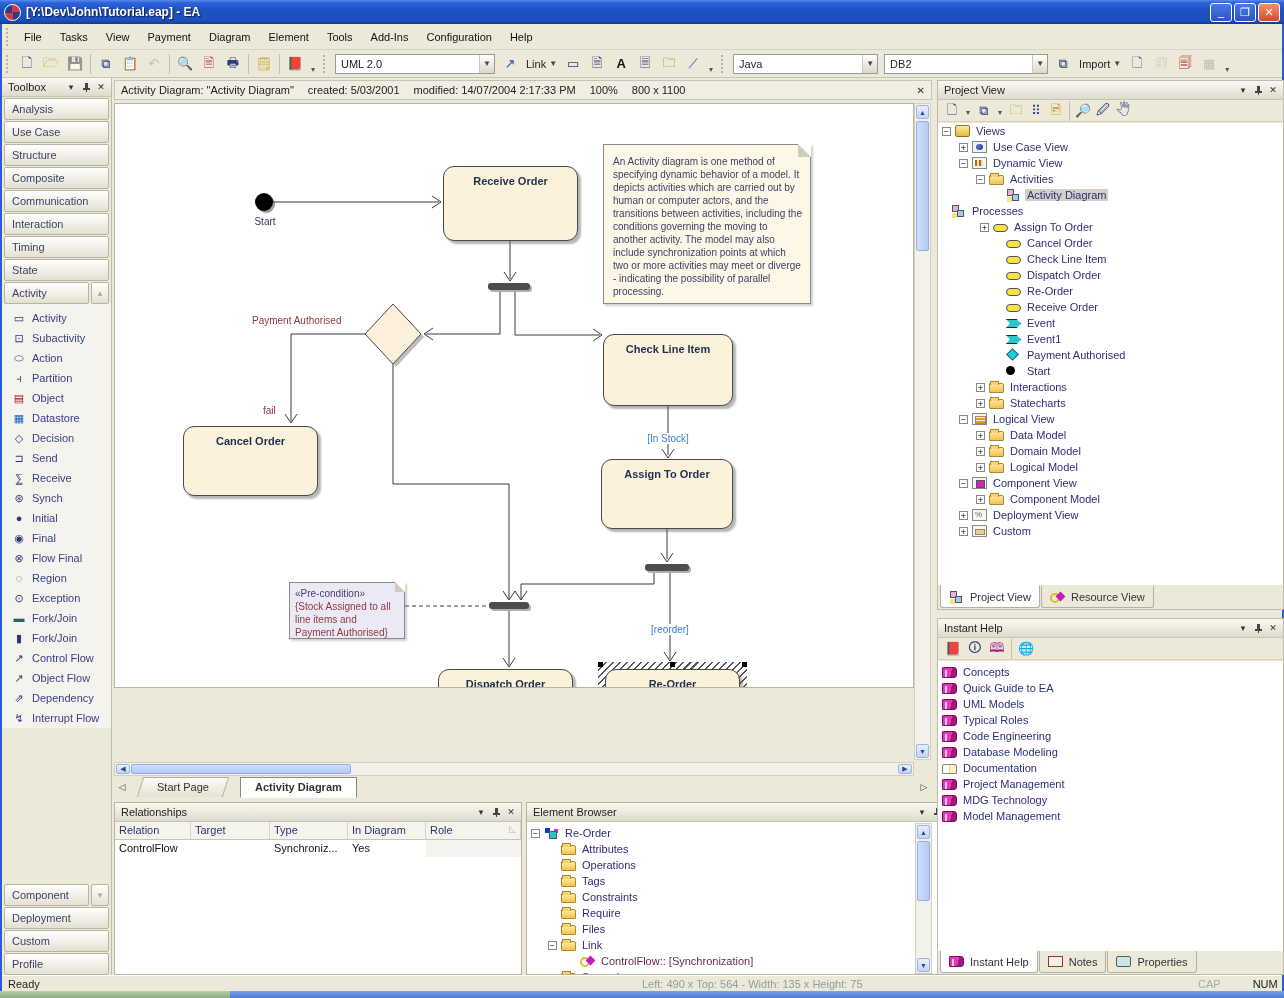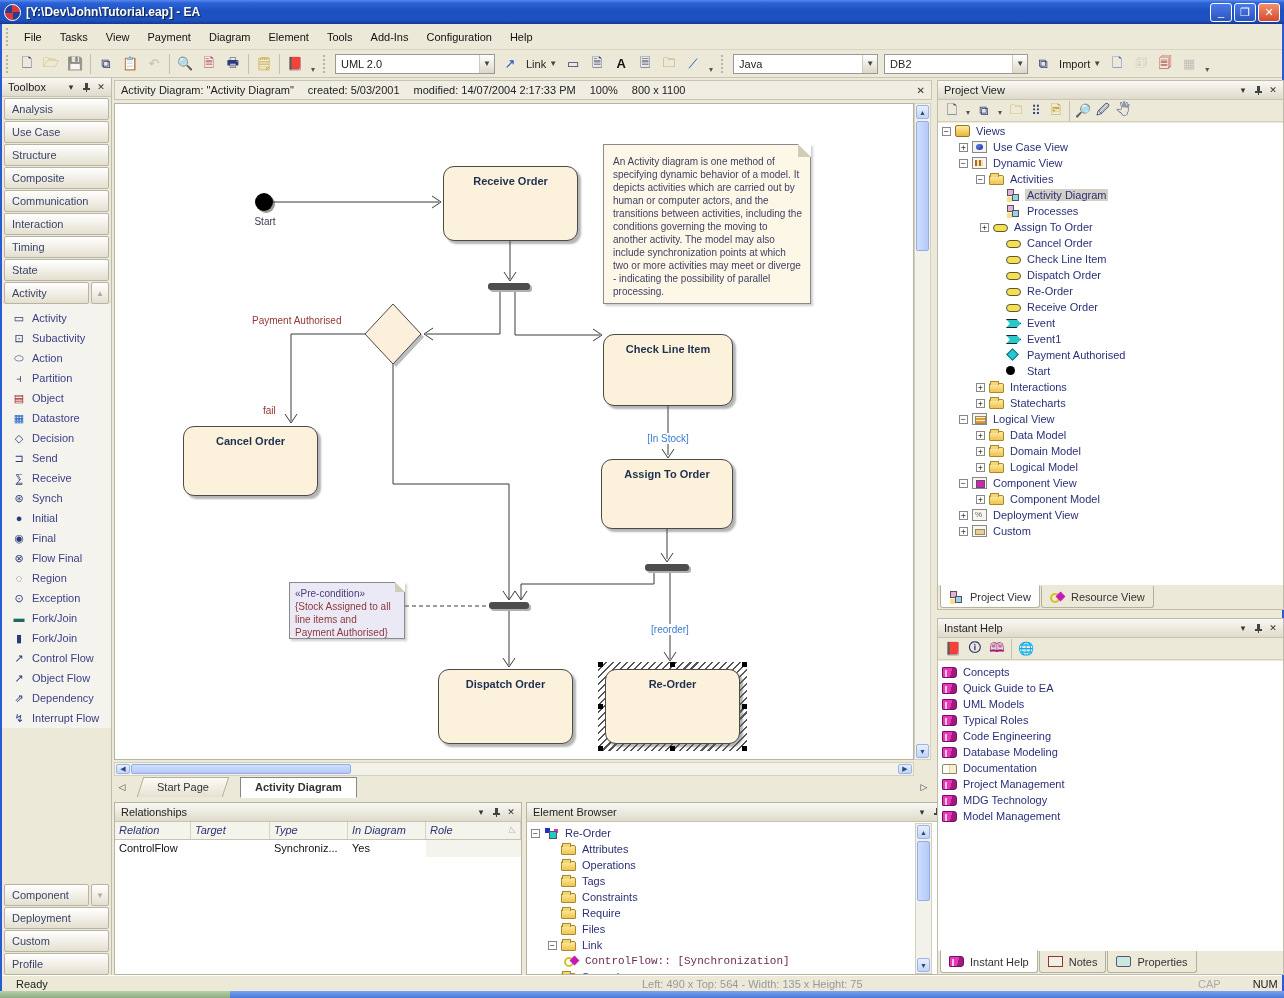--- a/index.html
+++ b/index.html
@@ -64,21 +64,21 @@
   .tb-item { height:20px; display:flex; align-items:center; padding-left:9px; color:#3a3f85; }
   .tbi { width:16px; margin-right:5px; text-align:center; color:#2b3a7a; font-size:11px; flex:none; line-height:12px; }
   .tb-bottom { position:absolute; bottom:0; left:0; width:109px; }
 
   
   .center { position:absolute; left:112px; top:0; width:820px; height:897px; }
   .diag-header { position:absolute; left:0; top:2px; width:818px; height:20px; background:#F0EEE2;
     border:1px solid #c8c4b4; display:flex; align-items:center; padding:0 6px; color:#222; }
   .diag-header span { margin-right:14px; white-space:nowrap; }
   .diag-header .dx { margin-left:auto; margin-right:0; color:#333; font-size:10px; }
-  .canvas { position:absolute; left:0; top:25px; width:800px; height:657px; background:#fff; border:1px solid #b8b4a4; overflow:hidden; }
+  .canvas { position:absolute; left:0; top:25px; width:800px; height:585px; background:#fff; border:1px solid #b8b4a4; overflow:hidden; }
   .vscroll { position:absolute; left:800px; top:25px; width:17px; height:657px; background:#f2f1ea; border:1px solid #d4d0c0; }
   .sbtn { position:absolute; left:1px; width:13px; height:14px; background:linear-gradient(#e8f0fe,#c2d3f8); border:1px solid #9cb4e4;
     border-radius:2px; color:#30487a; font-size:7px; display:flex; align-items:center; justify-content:center; }
   .sthumb { position:absolute; left:1px; width:13px; background:linear-gradient(90deg,#cfdefc,#b4c9f6); border:1px solid #93aee6; border-radius:2px; }
   .hscroll { position:absolute; left:0; top:684px; width:800px; height:14px; background:#f2f1ea; border:1px solid #d4d0c0; }
   .hbtn2 { position:absolute; top:1px; width:14px; height:10px; background:linear-gradient(#e8f0fe,#c2d3f8); border:1px solid #9cb4e4; border-radius:2px;
     color:#30487a; font-size:7px; display:flex; align-items:center; justify-content:center; }
   .hthumb { position:absolute; top:1px; height:10px; background:linear-gradient(#cfdefc,#b4c9f6); border:1px solid #93aee6; border-radius:2px; }
 
   
@@ -87,21 +87,21 @@
   .dtab { padding:3px 16px 4px 16px; color:#333; transform:skewX(-18deg); background:linear-gradient(#fbfaf6,#e6e2d2);
     border:1px solid #b4b0a0; border-bottom:none; margin-left:10px; }
   .dtab > span { display:inline-block; transform:skewX(18deg); }
   .dtab.active { background:#fff; font-weight:bold; transform:none; border:1px solid #888; border-bottom:1px solid #fff; margin-left:14px; padding:3px 14px 4px 14px; }
   .dtab.active > span { transform:none; }
 
   
   .rel-panel { position:absolute; left:0; top:724px; width:408px; height:173px; background:#fff; border:1px solid #b8b4a4; }
   .eb-panel  { position:absolute; left:412px; top:724px; width:437px; height:173px; background:#5eead4; border:1px solid #b8b4a4; overflow:hidden; }
   .rel-cols { display:flex; height:18px; background:#f4f3ec; border-bottom:1px solid #c8c4b4; color:#2b3473; }
-  .rel-col { padding:2px 4px; border-right:1px solid #d8d4c4; overflow:hidden; white-space:nowrap;font-style:italic; }
+  .rel-col { padding:2px 4px; border-right:1px solid #d8d4c4; overflow:hidden; white-space:nowrap; }
   .rel-row { display:flex; height:17px; color:#111; }
   .rel-cell { padding:2px 4px; overflow:hidden; white-space:nowrap; }
   .sorttri { float:right; color:#c0bcac; font-size:9px; }
 
   .tree { background:#fff; }
   .trow { height:16px; display:flex; align-items:center; white-space:nowrap; color:#2b2f77; }
   .trow.sel .tlab { background:#d4d0c8; }
   .exp { width:9px; height:9px; border:1px solid #888; background:#fff; color:#333; font-size:8px; line-height:7px;
     text-align:center; margin-right:4px; flex:none; font-family:"DejaVu Sans Mono",monospace; }
   .noexp { width:13px; flex:none; }
@@ -143,21 +143,21 @@
   .btab.active { background:#fff; border-top:1px solid #fff; margin-top:-1px; }
   .btab .bic { margin-right:4px; }
 
   .ih-panel { position:absolute; left:0; top:540px; width:347px; height:357px; background:#ECE9D8; border:1px solid #c0bcac; }
   .ih-toolbar { height:22px; display:flex; align-items:center; border-bottom:1px solid #d4d0c0; padding-left:4px; }
   .ih-list { position:absolute; left:0; top:42px; width:345px; height:290px; background:#fff; padding-top:3px; }
   .ih-row { height:16px; display:flex; align-items:center; padding-left:4px; color:#2b2f77; }
 
   
   .statusbar { position:absolute; left:0; top:975px; width:1280px; height:16px; background:#ECE9D8; border-top:1px solid #fff;
-    display:flex; align-items:center; font-size:11px; color:#222;padding-left:8px; }
+    display:flex; align-items:center; font-size:11px; color:#222; }
   .statusbar .coords { position:absolute; left:640px; color:#999; }
   .statusbar .keys { position:absolute; left:1196px; display:flex; gap:10px; color:#aaa; }
   .statusbar .keys .on { color:#222;margin-left:22px; }
   .taskstrip { position:absolute; left:-2px; top:991px; width:1284px; height:7px; background:linear-gradient(#7aa2ec,#4a78d8); }
   .taskstrip::before { content:''; position:absolute; left:0; top:0; width:230px; height:7px; background:linear-gradient(#b8d0a8,#8cac84); }
 
   
   .dnode { position:absolute; background:#FCF1DB; border:1px solid #4a4a4a; border-radius:11px;
     box-shadow:3px 3px 2px rgba(90,90,90,.45); text-align:center; padding-top:8px; font-weight:bold; color:#1e3050; font-size:11px; }
   .dlabel { position:absolute; font-size:10px; }
@@ -233,21 +233,21 @@
     <div class="tbtn" style="font-weight:bold; color:#111;">A</div>
     <div class="tbtn">🗏</div>
     <div class="tbtn" style="color:#a08020;">🗀</div>
     <div class="tbtn" style="color:#2050c0;">⟋</div>
     <div class="ovf">▾</div>
     <div class="grip"></div>
     <div class="combo" style="width:145px;">
       <span class="cbtext">Java</span>
       <span class="cbarrow">▼</span>
     </div>
-    <div class="combo" style="width:144px;">
+    <div class="combo" style="width:164px;">
       <span class="cbtext">DB2</span>
       <span class="cbarrow">▼</span>
     </div>
     <div class="tbtn">⧉</div>
     <div class="ddl">
       <span>Import</span>
       <span class="arr">▼</span>
     </div>
     <div class="tbtn" style="color:#3060c0;">🗋</div>
     <div class="tbtn dis">🗊</div>
@@ -566,21 +566,21 @@
           <div class="trow" style="padding-left:21px;">
               <span class="noexp"></span>
               <span class="tic ic-folder"></span>
               <span class="tlab">Files</span>
             </div>
           <div class="trow" style="padding-left:21px;">
               <span class="exp">−</span>
               <span class="tic ic-folder"></span>
               <span class="tlab">Link</span>
             </div>
-          <div class="trow" style="padding-left:24px; color:#6b2a50;font-family:Liberation Mono, monospace;">
+          <div class="trow" style="padding-left:40px; color:#6b2a50;">
               <span class="noexp"></span>
               <span class="tic ic-link"></span>
               <span class="tlab">ControlFlow:: [Synchronization]</span>
             </div>
           <div class="trow" style="padding-left:21px;">
               <span class="noexp"></span>
               <span class="tic ic-folder"></span>
               <span class="tlab">Scenario</span>
             </div>
         </div>
@@ -639,21 +639,21 @@
           <div class="trow" style="padding-left:38px;">
               <span class="exp">−</span>
               <span class="tic ic-folder"></span>
               <span class="tlab">Activities</span>
             </div>
           <div class="trow sel" style="padding-left:55px;">
               <span class="noexp"></span>
               <span class="tic ic-diag"></span>
               <span class="tlab">Activity Diagram</span>
             </div>
-          <div class="trow" style="padding-left:55px;align-items:center;">
+          <div class="trow" style="align-items:center;">
               <span class="noexp"></span>
               <span class="tic ic-diag"></span>
               <span class="tlab">Processes</span>
             </div>
           <div class="trow" style="padding-left:42px;">
               <span class="exp">+</span>
               <span class="tic ic-act"></span>
               <span class="tlab">Assign To Order</span>
             </div>
           <div class="trow" style="padding-left:55px;">

